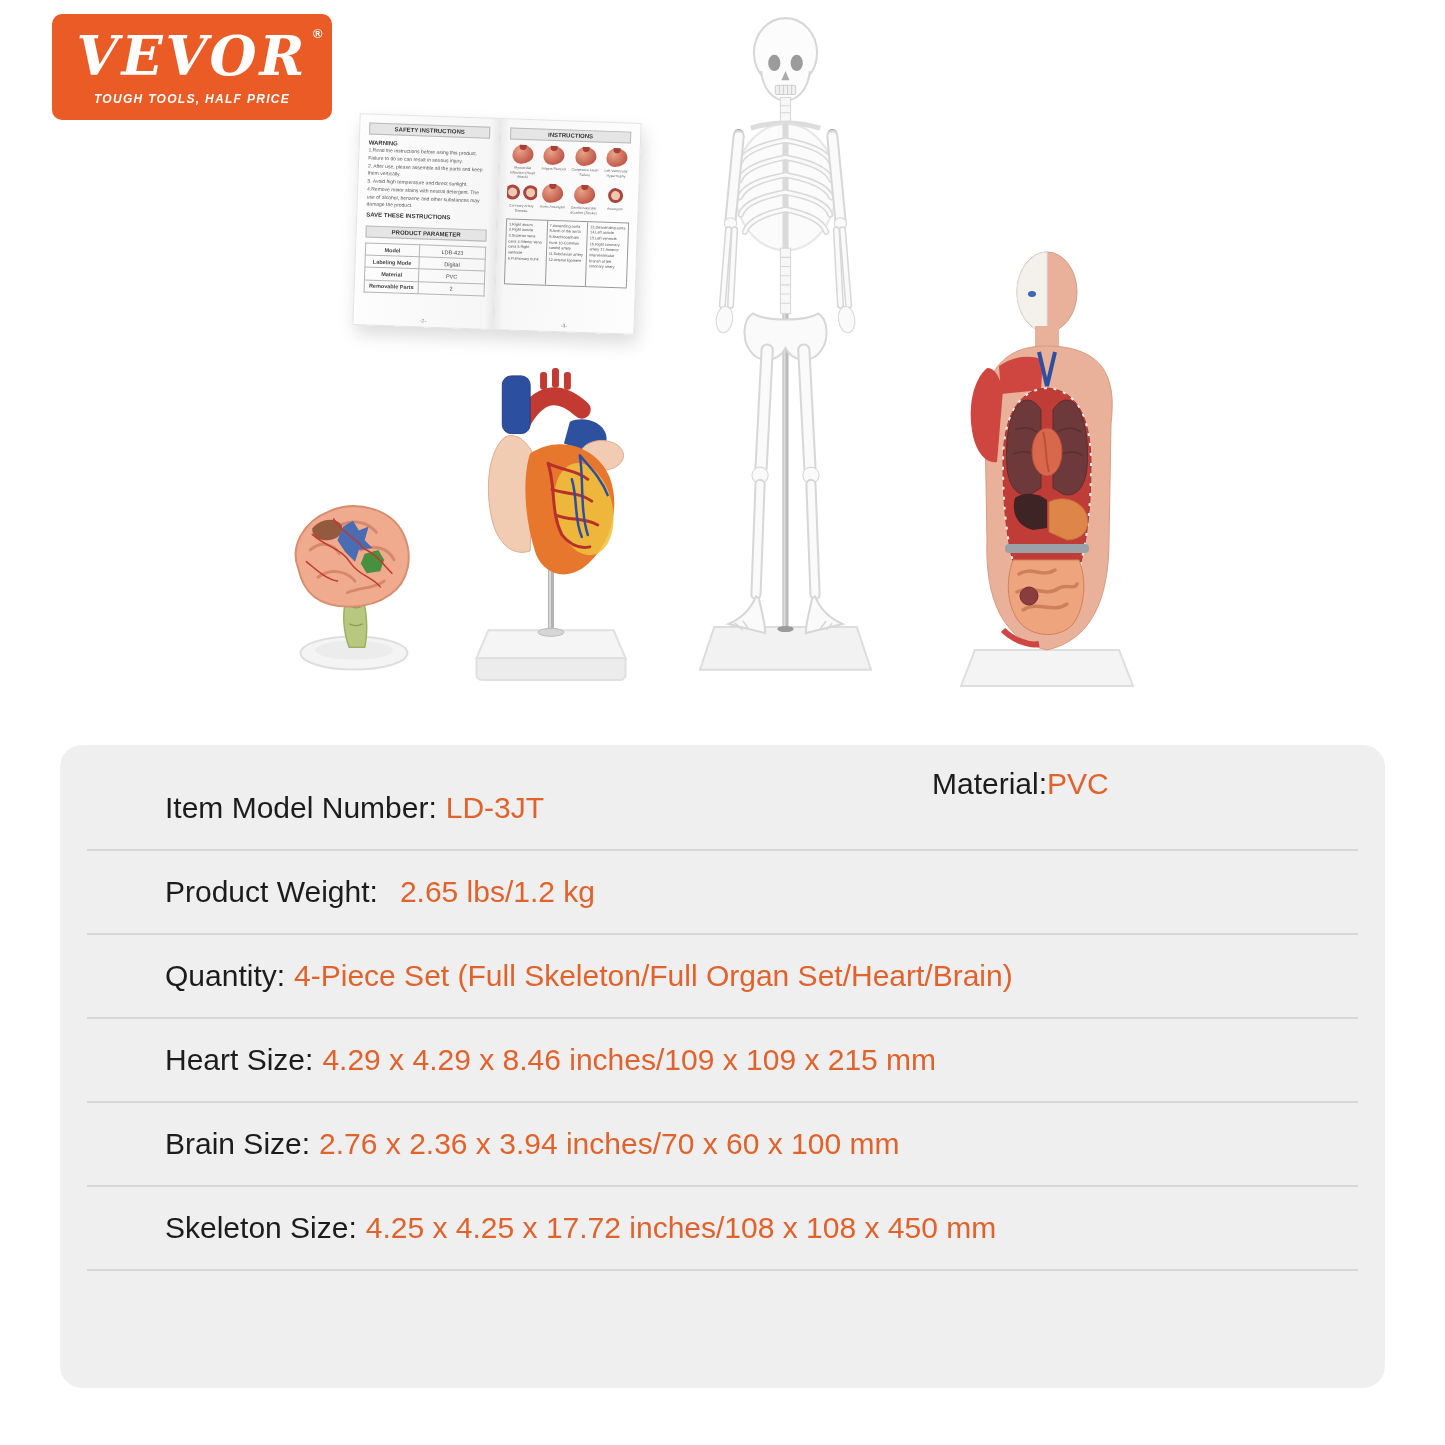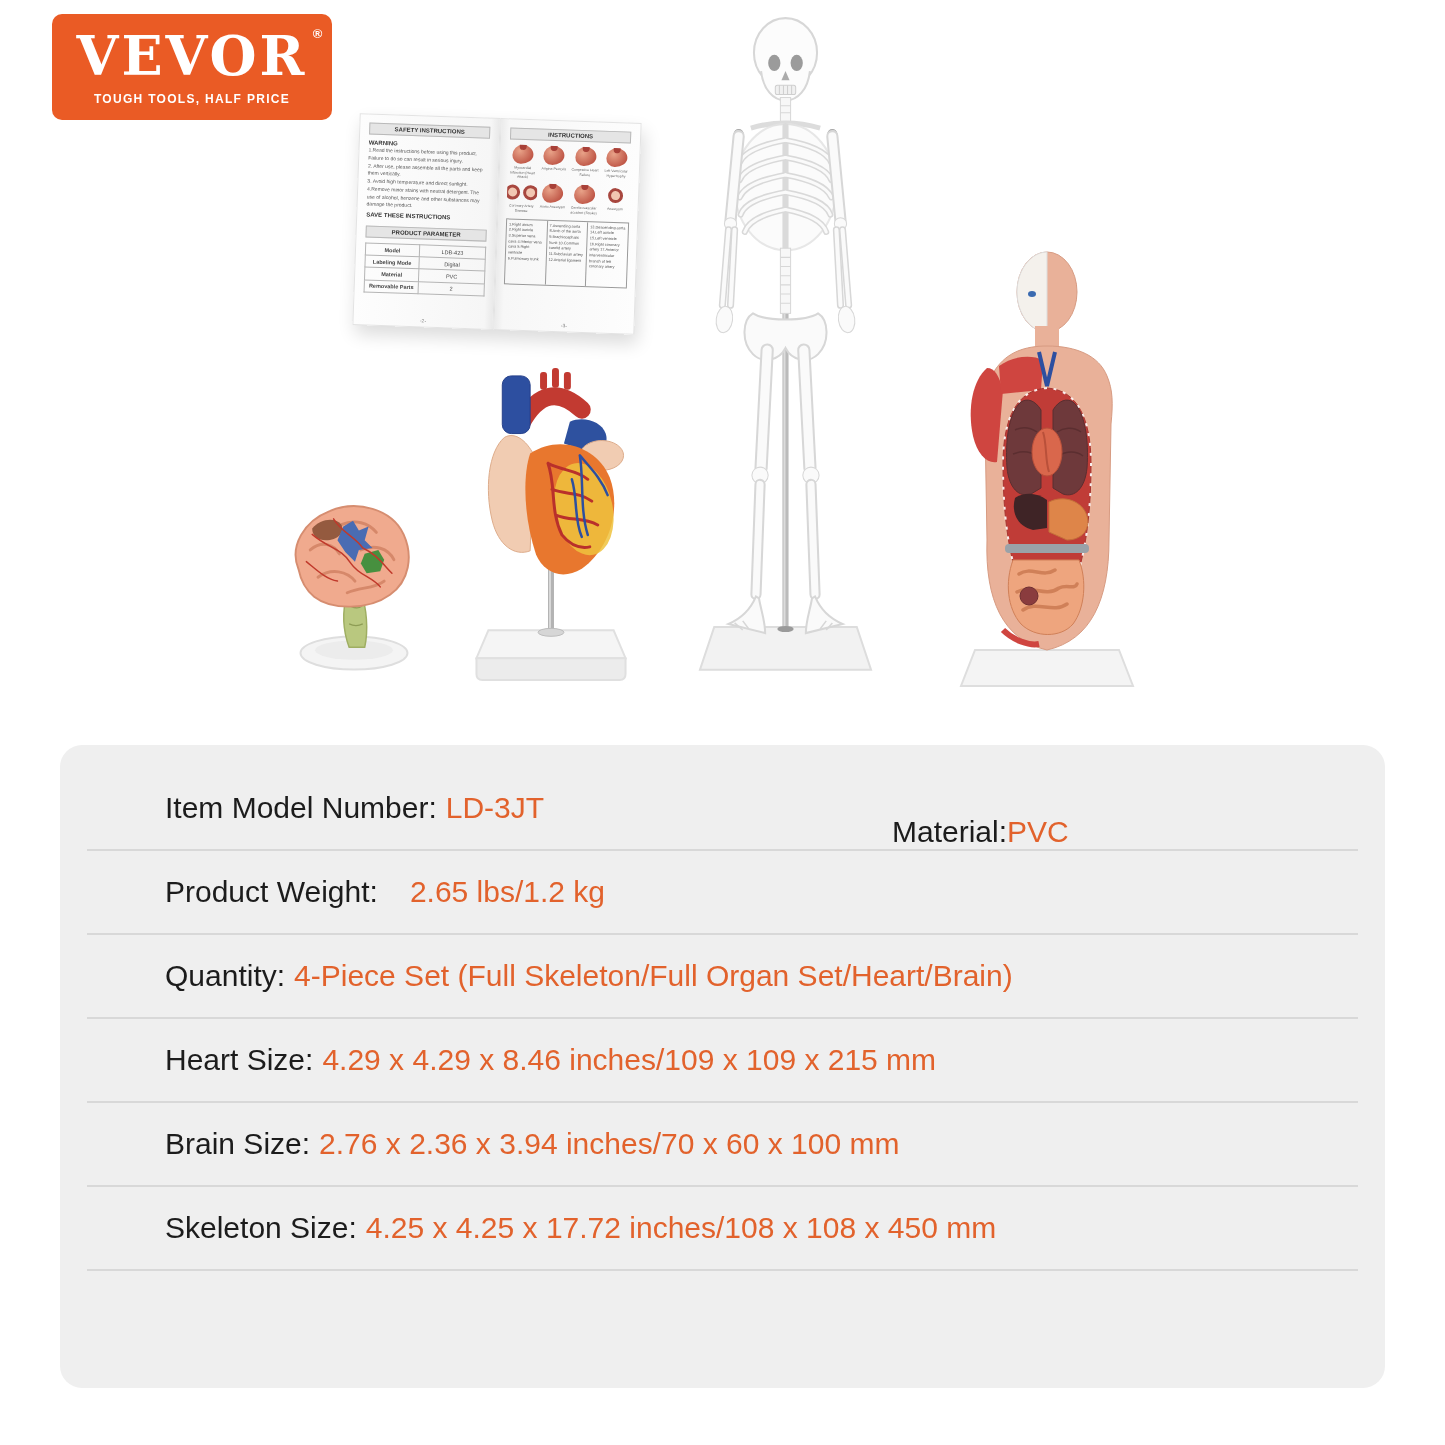--- a/index.html
+++ b/index.html
@@ -2,21 +2,21 @@
 <html style="--logo: #EA5B25; --accent: #E2622C; --panel: #EFEFEF; --ink: #1C1C1C;"><head>
 <meta charset="utf-8">
 <style>
   html,body{margin:0;padding:0;background:#ffffff;}
   body{width:1445px;height:1445px;position:relative;font-family:"Liberation Sans",sans-serif;}
   .stage{position:absolute;inset:0;width:1445px;height:1445px;overflow:hidden;background:#fff;}
 
   
   .logo{position:absolute;left:52px;top:14px;width:280px;height:106px;
     background:var(--logo,#EA5B25);border-radius:10px;color:#fff;
-    display:flex;flex-direction:column;align-items:center;justify-content:center;}
+    display:flex;flex-direction:column;align-items:center;justify-content:center;font-style:italic;}
   .logo-word{font-family:"DejaVu Serif",serif;font-weight:bold;font-size:54px;
     letter-spacing:3px;line-height:1;position:relative;}
   .logo-reg{font-family:"Liberation Sans",sans-serif;font-weight:bold;font-size:13px;
     position:absolute;top:-2px;right:-18px;}
   .logo-tag{font-weight:bold;font-size:12px;letter-spacing:1.3px;margin-top:9px;white-space:nowrap;}
 
   
   .booklet{position:absolute;left:356px;top:118px;width:282px;height:212px;
     transform:rotate(2deg);display:flex;box-shadow:3px 9px 18px rgba(0,0,0,.14);}
   .page{position:relative;flex:1;overflow:hidden;border:1px solid #e3e3e3;}
@@ -45,23 +45,23 @@
 
   
   .fig{position:absolute;}
 
   
   .specs{position:absolute;left:60px;top:745px;width:1325px;height:643px;
     background:var(--panel,#EFEFEF);border-radius:22px;box-sizing:border-box;padding-top:22px;}
   .srow{position:relative;height:82px;display:flex;align-items:center;
     padding-left:105px;font-size:30px;color:var(--ink,#1C1C1C);white-space:nowrap;}
   .val{color:var(--accent,#E2622C);margin-left:9px;}
-  .val.wide{margin-left:32px;}
+  .val.wide{margin-left:22px;}
   .val.nogap{margin-left:0;}
-  .mat{position:absolute;left:832px;top:0;height:100%;display:flex;align-items:flex-end;}
+  .mat{position:absolute;left:872px;top:0;height:100%;display:flex;align-items:flex-start;}
   .sdiv{border-top:2px solid #d8d8d8;margin:0 27px;}
 </style>
 </head>
 <body>
 
 <div class="stage">
 
   <div class="logo">
     <div class="logo-word">
       <span>VEVOR</span><span class="logo-reg">®</span>

